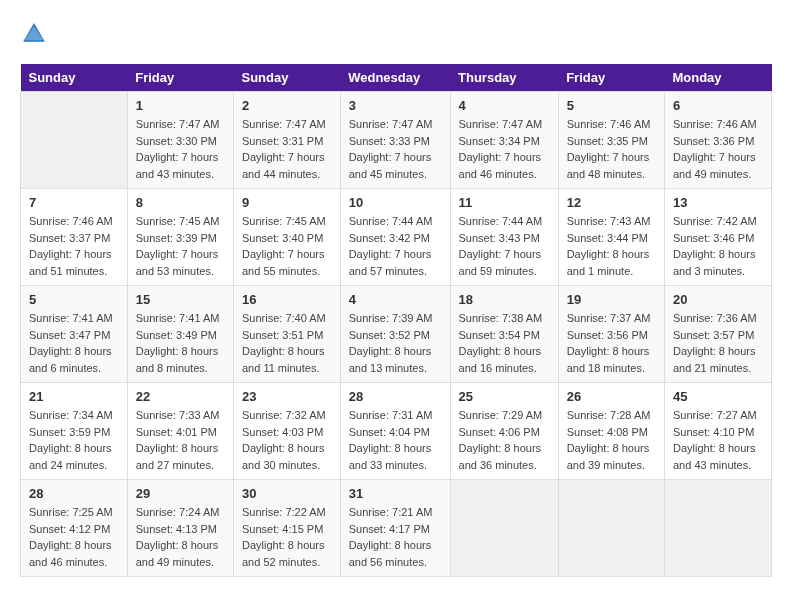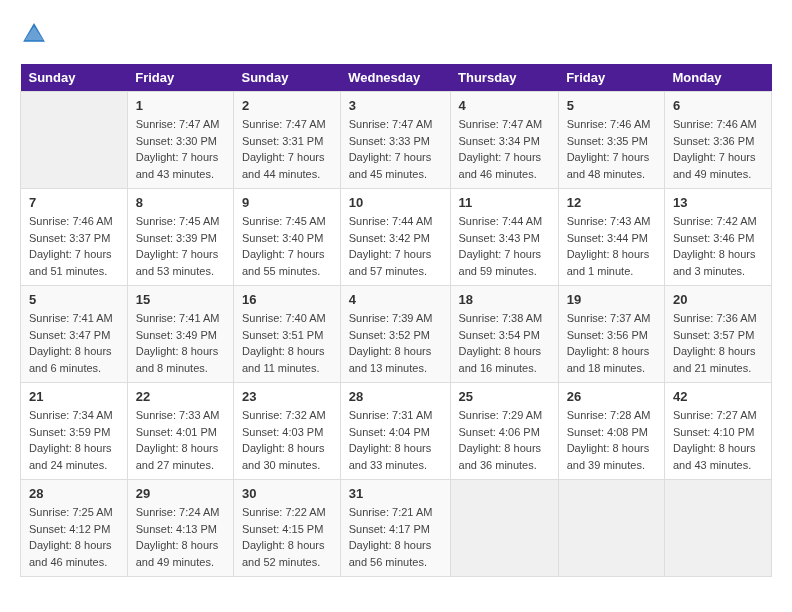--- a/index.html
+++ b/index.html
@@ -226,21 +226,21 @@
         </td>
         <td>
           <div class="day-number">25</div>
           <div class="day-info">Sunrise: 7:29 AM<br>Sunset: 4:06 PM<br>Daylight: 8 hours and 36 minutes.</div>
         </td>
         <td>
           <div class="day-number">26</div>
           <div class="day-info">Sunrise: 7:28 AM<br>Sunset: 4:08 PM<br>Daylight: 8 hours and 39 minutes.</div>
         </td>
         <td>
-          <div class="day-number">42</div>
+          <div class="day-number">45</div>
           <div class="day-info">Sunrise: 7:27 AM<br>Sunset: 4:10 PM<br>Daylight: 8 hours and 43 minutes.</div>
         </td>
       </tr>
       <tr>
         <td>
           <div class="day-number">28</div>
           <div class="day-info">Sunrise: 7:25 AM<br>Sunset: 4:12 PM<br>Daylight: 8 hours and 46 minutes.</div>
         </td>
         <td>
           <div class="day-number">29</div>

